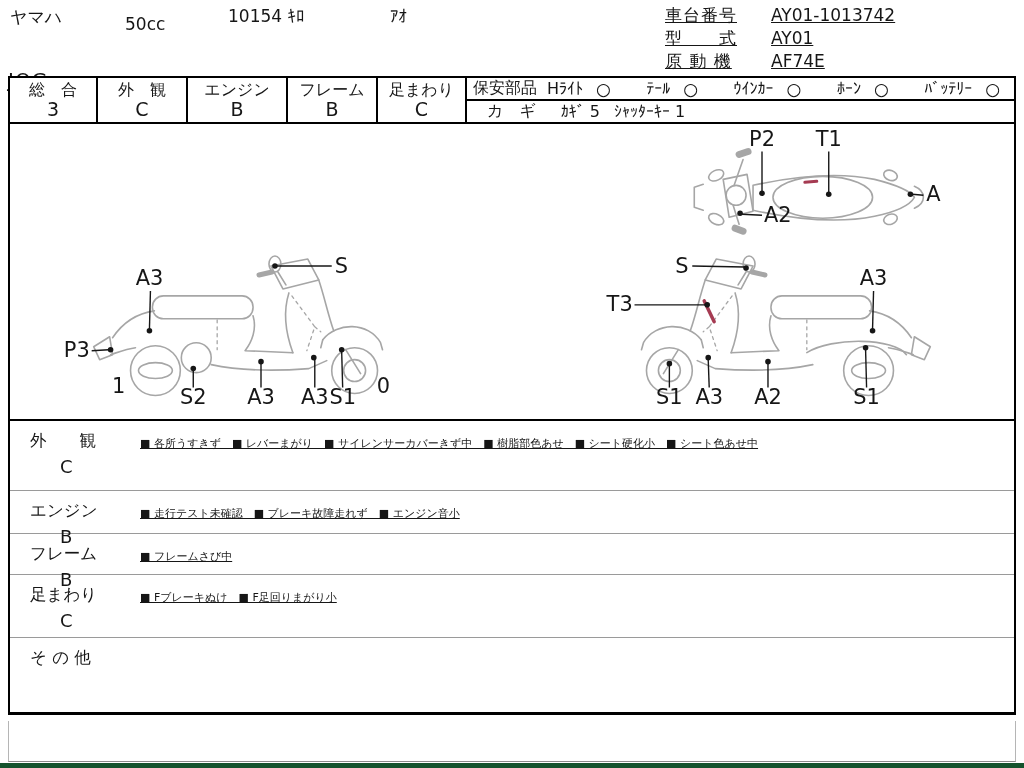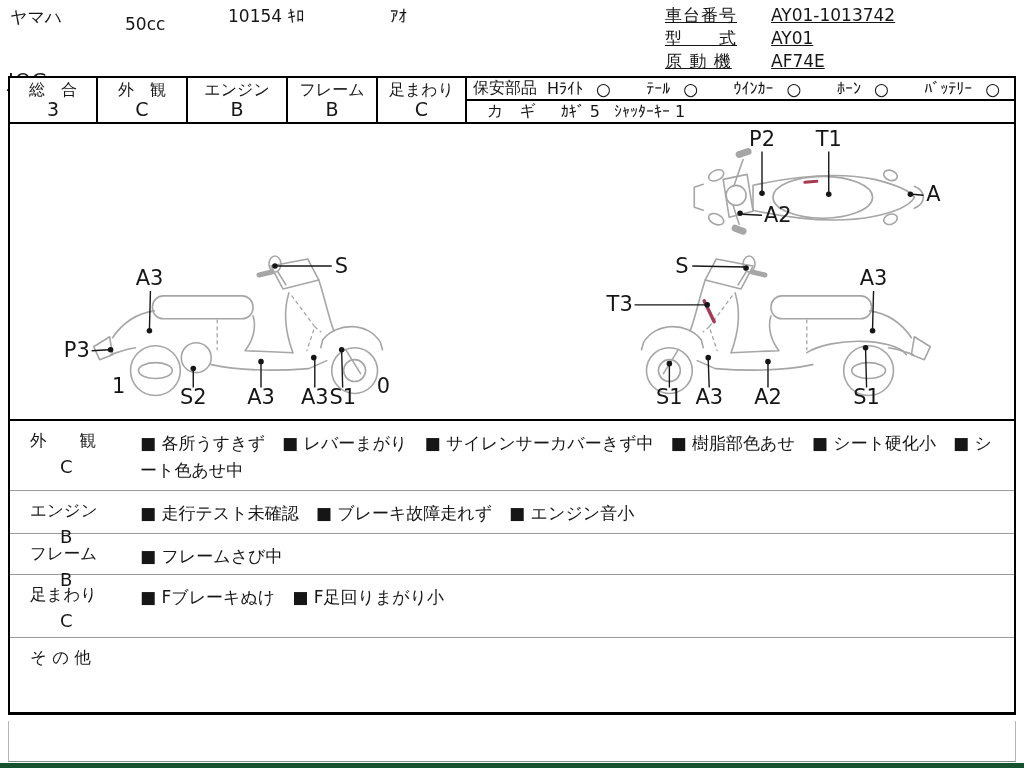--- a/index.html
+++ b/index.html
@@ -39,21 +39,21 @@
   .marker { font-size:21px; fill:#161616; font-family:"DejaVu Sans","Liberation Sans",sans-serif; }
   .dmg path { stroke:#a53b52; fill:none; stroke-linecap:round; }
 
   
   .comments { left:8px; top:421px; width:1008px; border:2px solid #000; border-top:none; border-bottom:3px solid #000; background:#fff; }
   .c-row { display:flex; border-bottom:1px solid #9a9a9a; }
   .c-row:last-child { border-bottom:none; }
   .c-label { width:128px; padding:9px 0 0 20px; }
   .c-lbl { font-size:16.5px; white-space:pre; display:block; }
   .c-grd { font-size:18px; display:block; margin:4px 0 0 30px; }
-  .c-text { flex:1; padding:9px 12px 0 2px; font-size:17px; line-height:27px; }
+  .c-text { flex:1; padding:9px 12px 0 2px; font-size:11px; line-height:27px;text-decoration:underline; }
 
   .footer-box { left:8px; top:721px; width:1008px; height:41px; background:#fff;
                 border-left:1px solid #b5b5b5; border-right:1px solid #b5b5b5; border-bottom:1px solid #8a8a8a; }
 </style>
 </head>
 <body>
 
 <div class="page">
   <div class="sheet">
 

